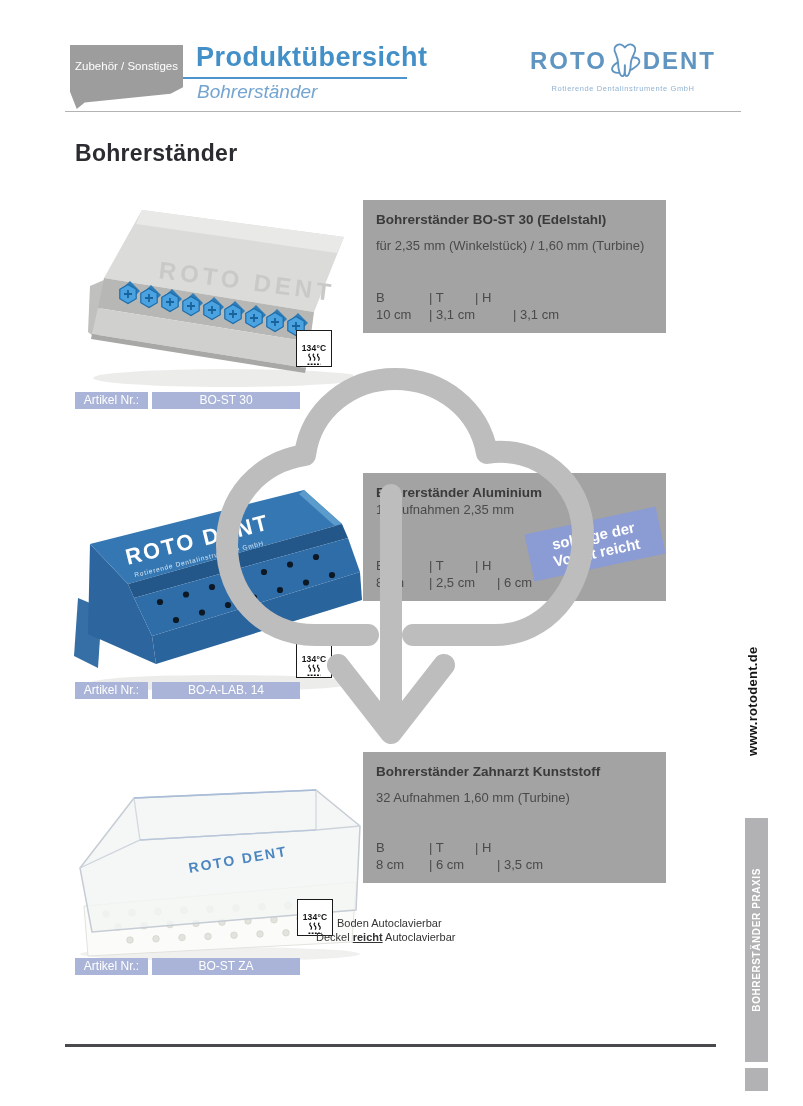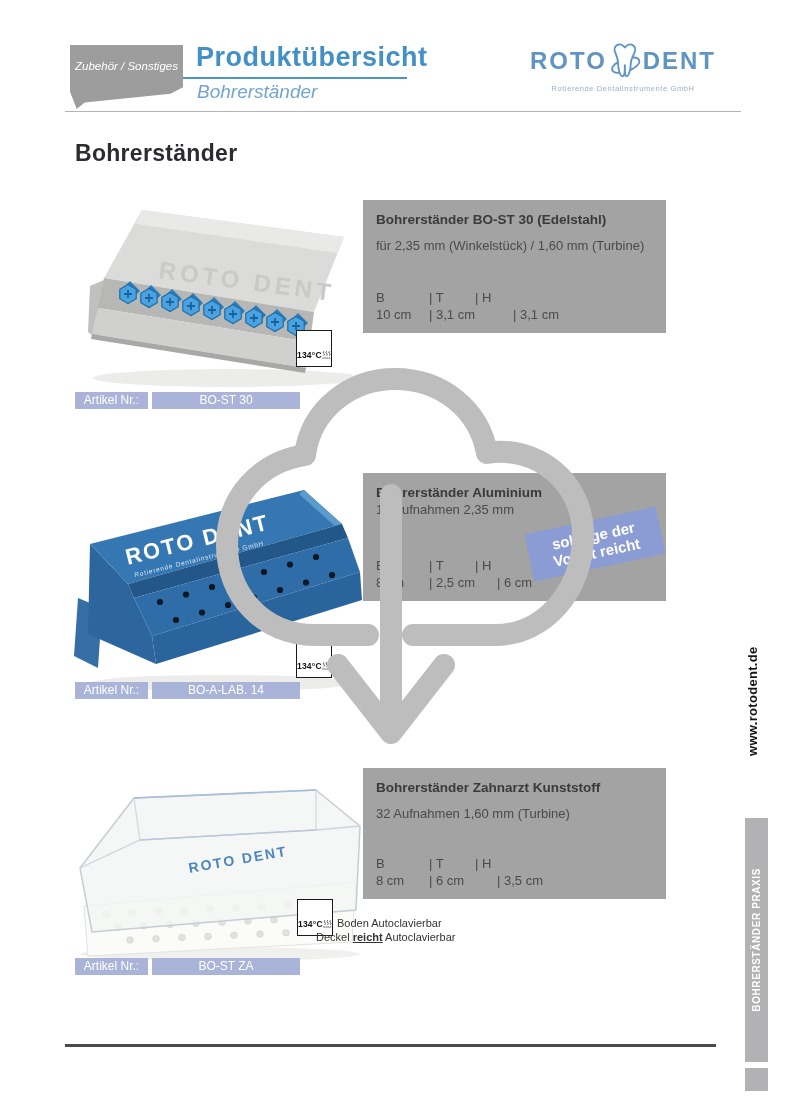--- a/index.html
+++ b/index.html
@@ -5,21 +5,21 @@
   * { margin:0; padding:0; box-sizing:border-box; }
   html,body { background:#ffffff; }
   .page {
     position:relative; width:803px; height:1106px; background:#ffffff;
     font-family:"Liberation Sans", sans-serif; overflow:hidden; margin:0 auto;
   }
 
   
   .cat-tag {
     position:absolute; left:70px; top:45px; width:113px; height:64px;
-    background:#9d9d9d; color:#ffffff; font-style:italic; font-size:11.5px;
+    background:#9d9d9d; color:#ffffff; font-size:11.5px;
     text-align:center; padding-top:15px;
     clip-path:polygon(0 0,100% 0,100% 66%,89% 76%,13% 90%,6% 100%,0 73%);
   }
   .h-title { position:absolute; left:196px; top:42px; font-size:27px; font-weight:bold;
     color:#4390c9; letter-spacing:.5px; }
   .h-underline { position:absolute; left:183px; top:77px; width:224px; height:2px; background:#4e93ca; }
   .h-sub { position:absolute; left:197px; top:81px; font-size:19px; font-style:italic; color:#74a5d1; }
 
   .logo { position:absolute; left:530px; top:40px; width:186px; text-align:center; }
   .logo-row { display:flex; align-items:center; justify-content:space-between; }
@@ -29,39 +29,39 @@
 
   .h-rule { position:absolute; left:65px; top:111px; width:676px; height:1px; background:#b3b3b3; }
   .page-title { position:absolute; left:75px; top:140px; font-size:23px; font-weight:bold;
     color:#2b2b31; letter-spacing:.3px; }
 
   
   .panel { position:absolute; left:363px; width:303px; background:#a3a3a3;
     padding:12px 10px 10px 13px; color:#4a4a4a; }
   #panel1 { top:200px; height:133px; }
   #panel2 { top:473px; height:128px; }
-  #panel3 { top:768px; height:131px; }
+  #panel3 { top:752px; height:131px; }
   .p-title { font-size:13.5px; font-weight:bold; color:#3a3a3a; margin-bottom:10px; }
   #panel2 .p-title { margin-bottom:1px; }
   .p-desc { font-size:13px; line-height:17px; }
   .dims { position:absolute; left:13px; bottom:10px; font-size:13px; line-height:17px; }
   .dim-row { display:flex; }
   .dc1 { width:53px; } .dch2 { width:46px; } .dcv2 { width:68px; }
   #panel1 .dcv2 { width:84px; }
 
   
   .art { position:absolute; height:17px; background:#a9b4d8; color:#ffffff; font-size:12px;
     line-height:17px; text-align:center; z-index:4; }
   .art-label { left:75px; width:73px; }
   .art-value { left:152px; width:148px; }
   .art-r1 { top:392px; } .art-r2 { top:682px; } .art-r3 { top:958px; }
 
   
   .acl { position:absolute; width:36px; height:37px; background:#ffffff; border:1.6px solid #1a1a1a;
-    display:flex; align-items:center; padding-top:12px; z-index:6; }
+    display:flex; flex-direction:column; align-items:center; padding-top:12px; z-index:6; }
   .acl .t { font-size:8.5px; font-weight:bold; color:#111111; letter-spacing:.2px; }
   #acl1 { left:296px; top:330px; } #acl2 { left:296px; top:641px; } #acl3 { left:297px; top:899px; }
   .acl-note1 { position:absolute; left:337px; top:917px; font-size:11px; color:#333333; z-index:6; }
   .acl-note2 { position:absolute; left:316px; top:931px; font-size:11px; color:#333333; z-index:6; }
   .acl-note2 b { text-decoration:underline; }
 
   
   .banner { position:absolute; left:528px; top:520px; width:134px; height:48px; background:#8b9bd3;
     transform:rotate(-12deg); color:#ffffff; font-weight:bold; font-size:15px; text-align:center;
     display:flex; flex-direction:column; justify-content:center; line-height:17px; z-index:10; }

